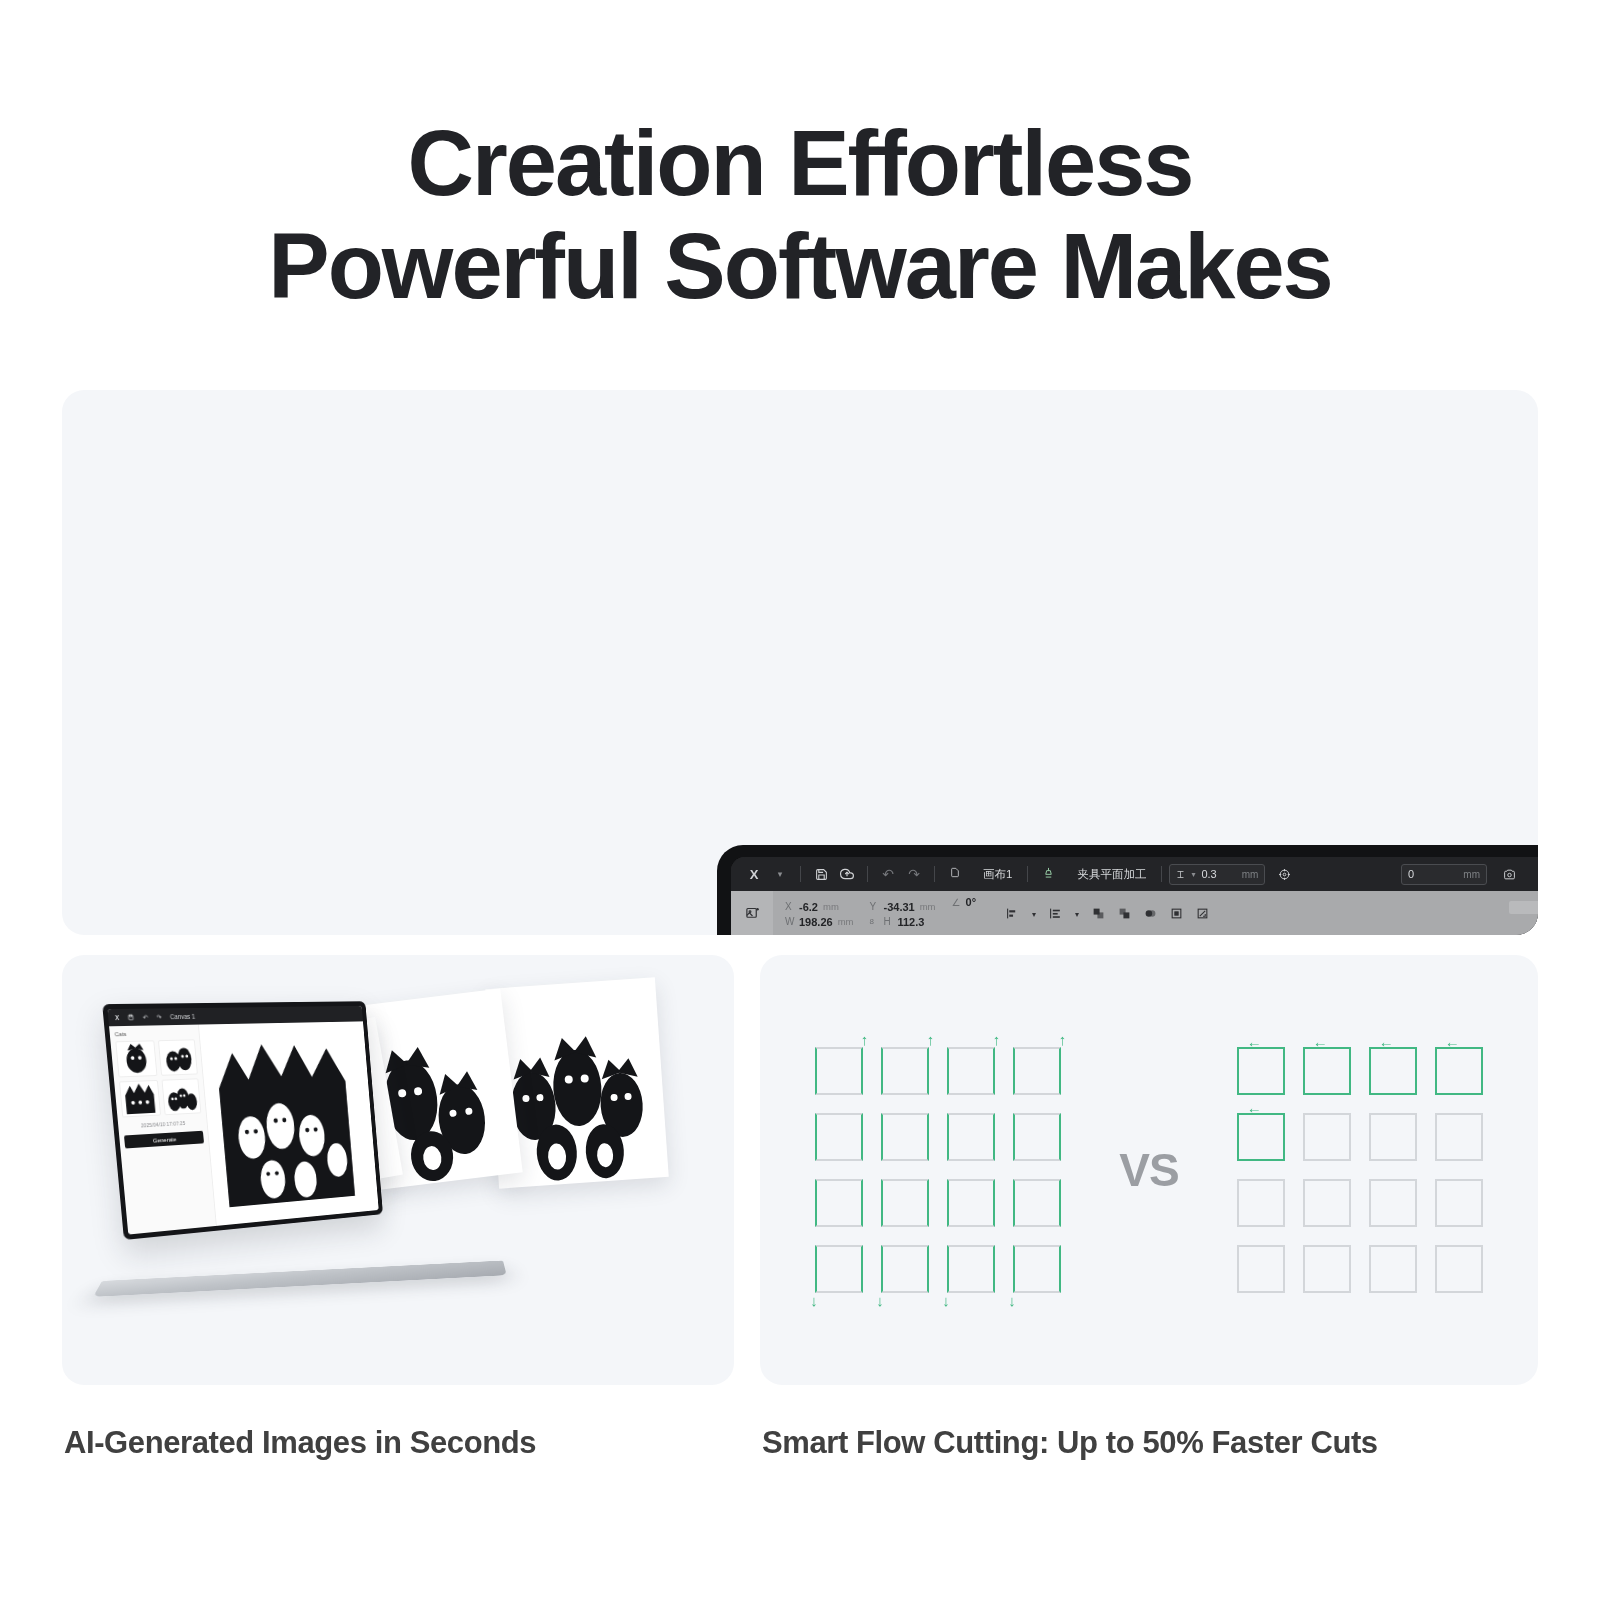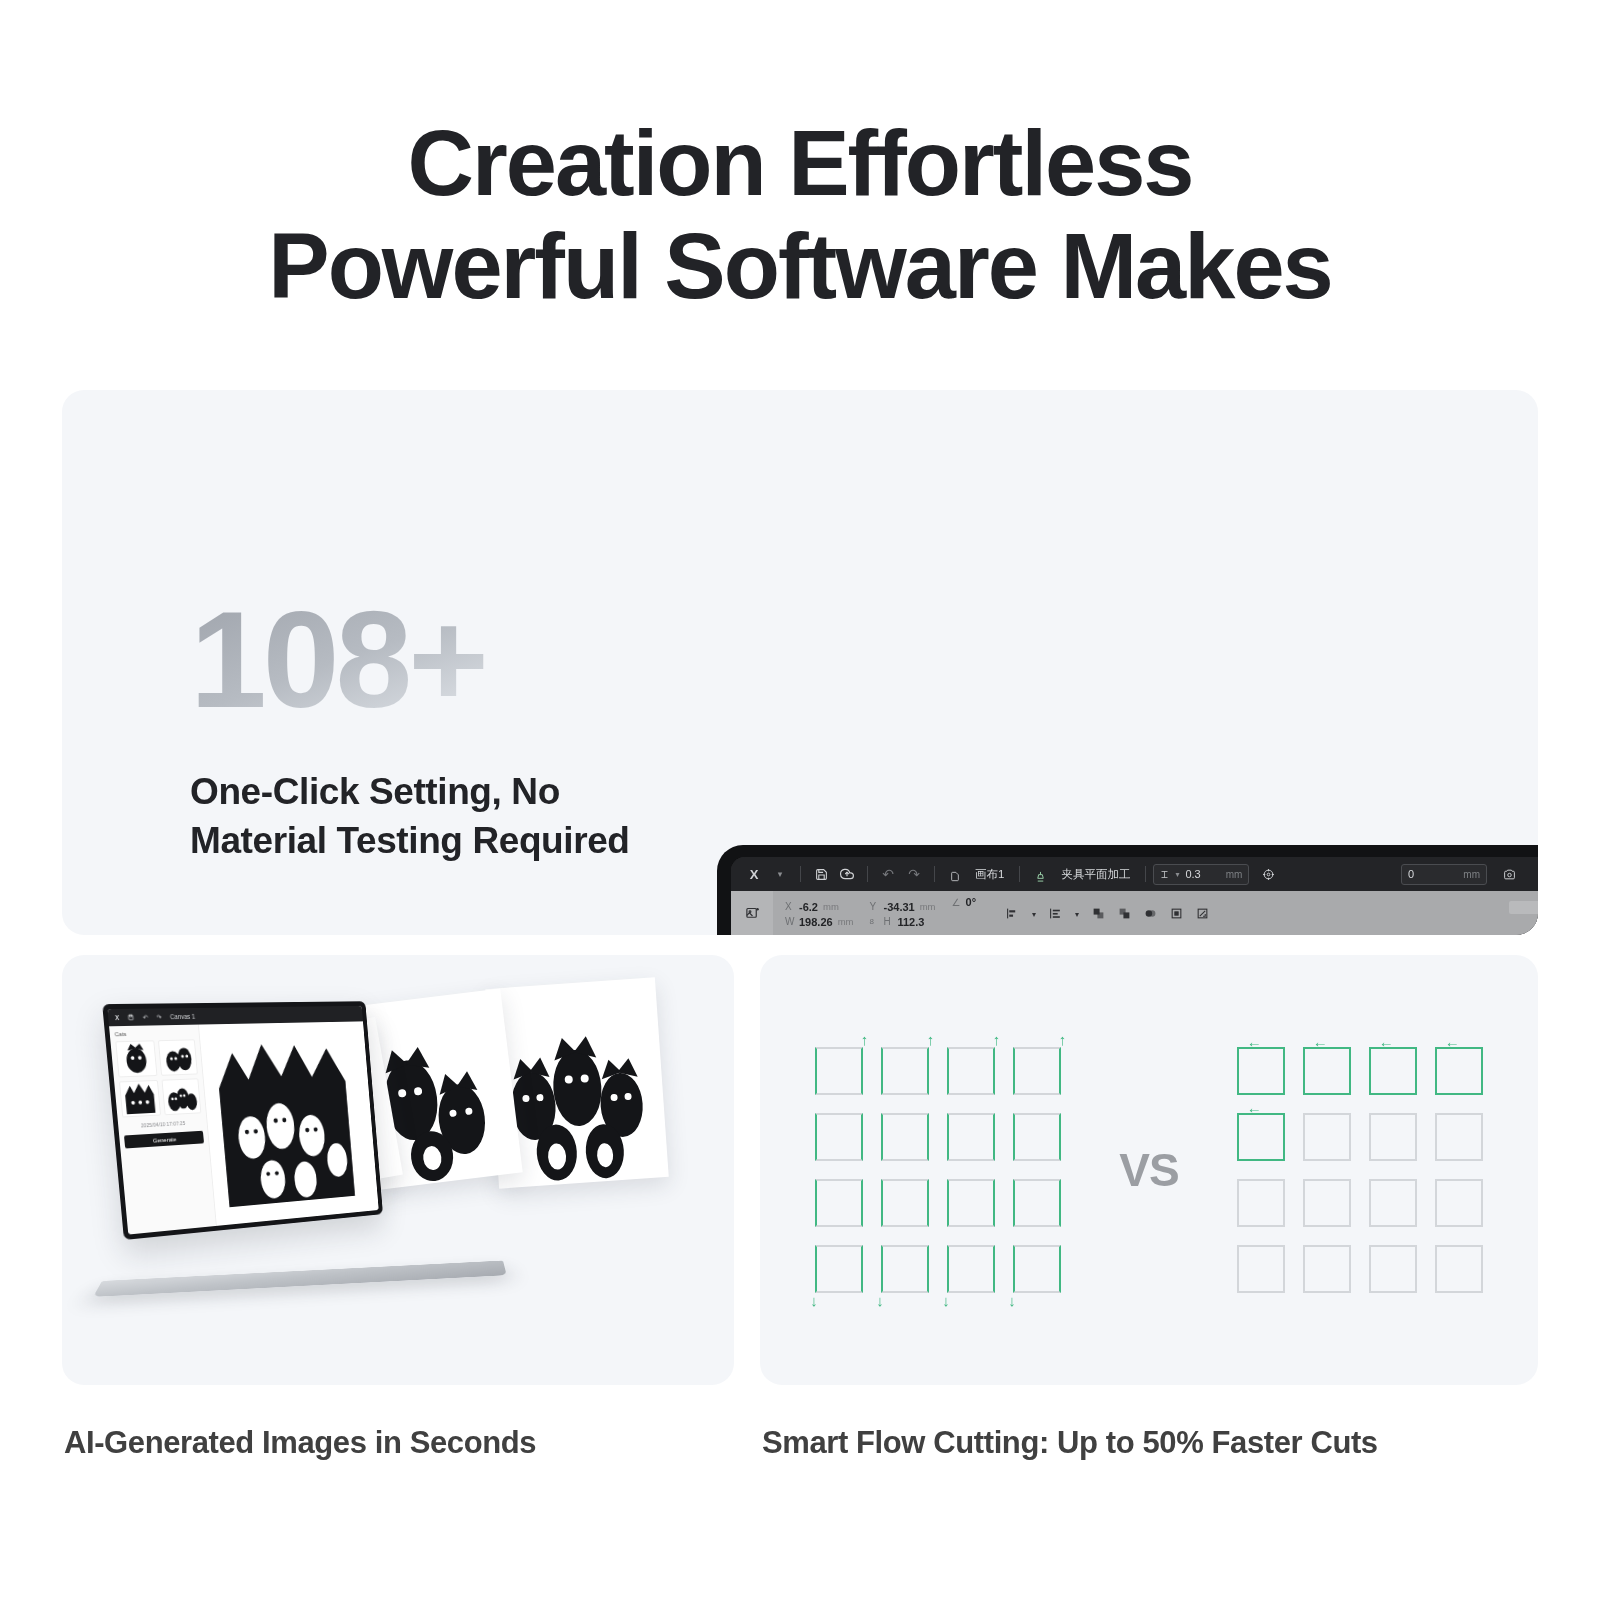--- a/index.html
+++ b/index.html
@@ -86,21 +86,21 @@
   .tb-btn {
     display: flex; align-items: center; justify-content: center;
     min-width: 26px; height: 24px;
     color: #cfd1d4;
     font-size: 12px;
   }
   .tb-sep {
     width: 1px; height: 16px; background: #44464a; margin: 0 7px;
   }
   .tb-chip {
-    display: flex; align-items: flex-end; gap: 15px;
+    display: flex; align-items: flex-start; gap: 23px;
     color: #d7d9dc; font-size: 11.5px;
     padding: 0 8px;
   }
   .tb-field {
     display: flex; align-items: center;
     height: 21px; min-width: 96px;
     border: 1px solid #4a4c50;
     border-radius: 3px;
     color: #d7d9dc; font-size: 11px;
     padding: 0 6px;
@@ -297,27 +297,20 @@
 </head>
 <body>
 
 <div class="headline">
   <span class="hl-line">Creation Effortless</span>
   <span class="hl-line">Powerful Software Makes</span>
 </div>
 
 <div class="card-wide">
 
-  <div class="stat-area">
-    <div class="stat-number">108+</div>
-    <div class="stat-caption">
-      <span>One-Click Setting, No</span><br>
-      <span>Material Testing Required</span>
-    </div>
-  </div>
 
   <div class="tablet">
     <div class="tablet-inner">
 
       <div class="tb-top">
         <div class="tb-btn" style="font-weight:bold;font-size:13px;">
           <span>X</span>
         </div>
         <div class="tb-btn" style="font-size:9px;color:#8a8c90;">▾</div>
         <div class="tb-sep"></div>

